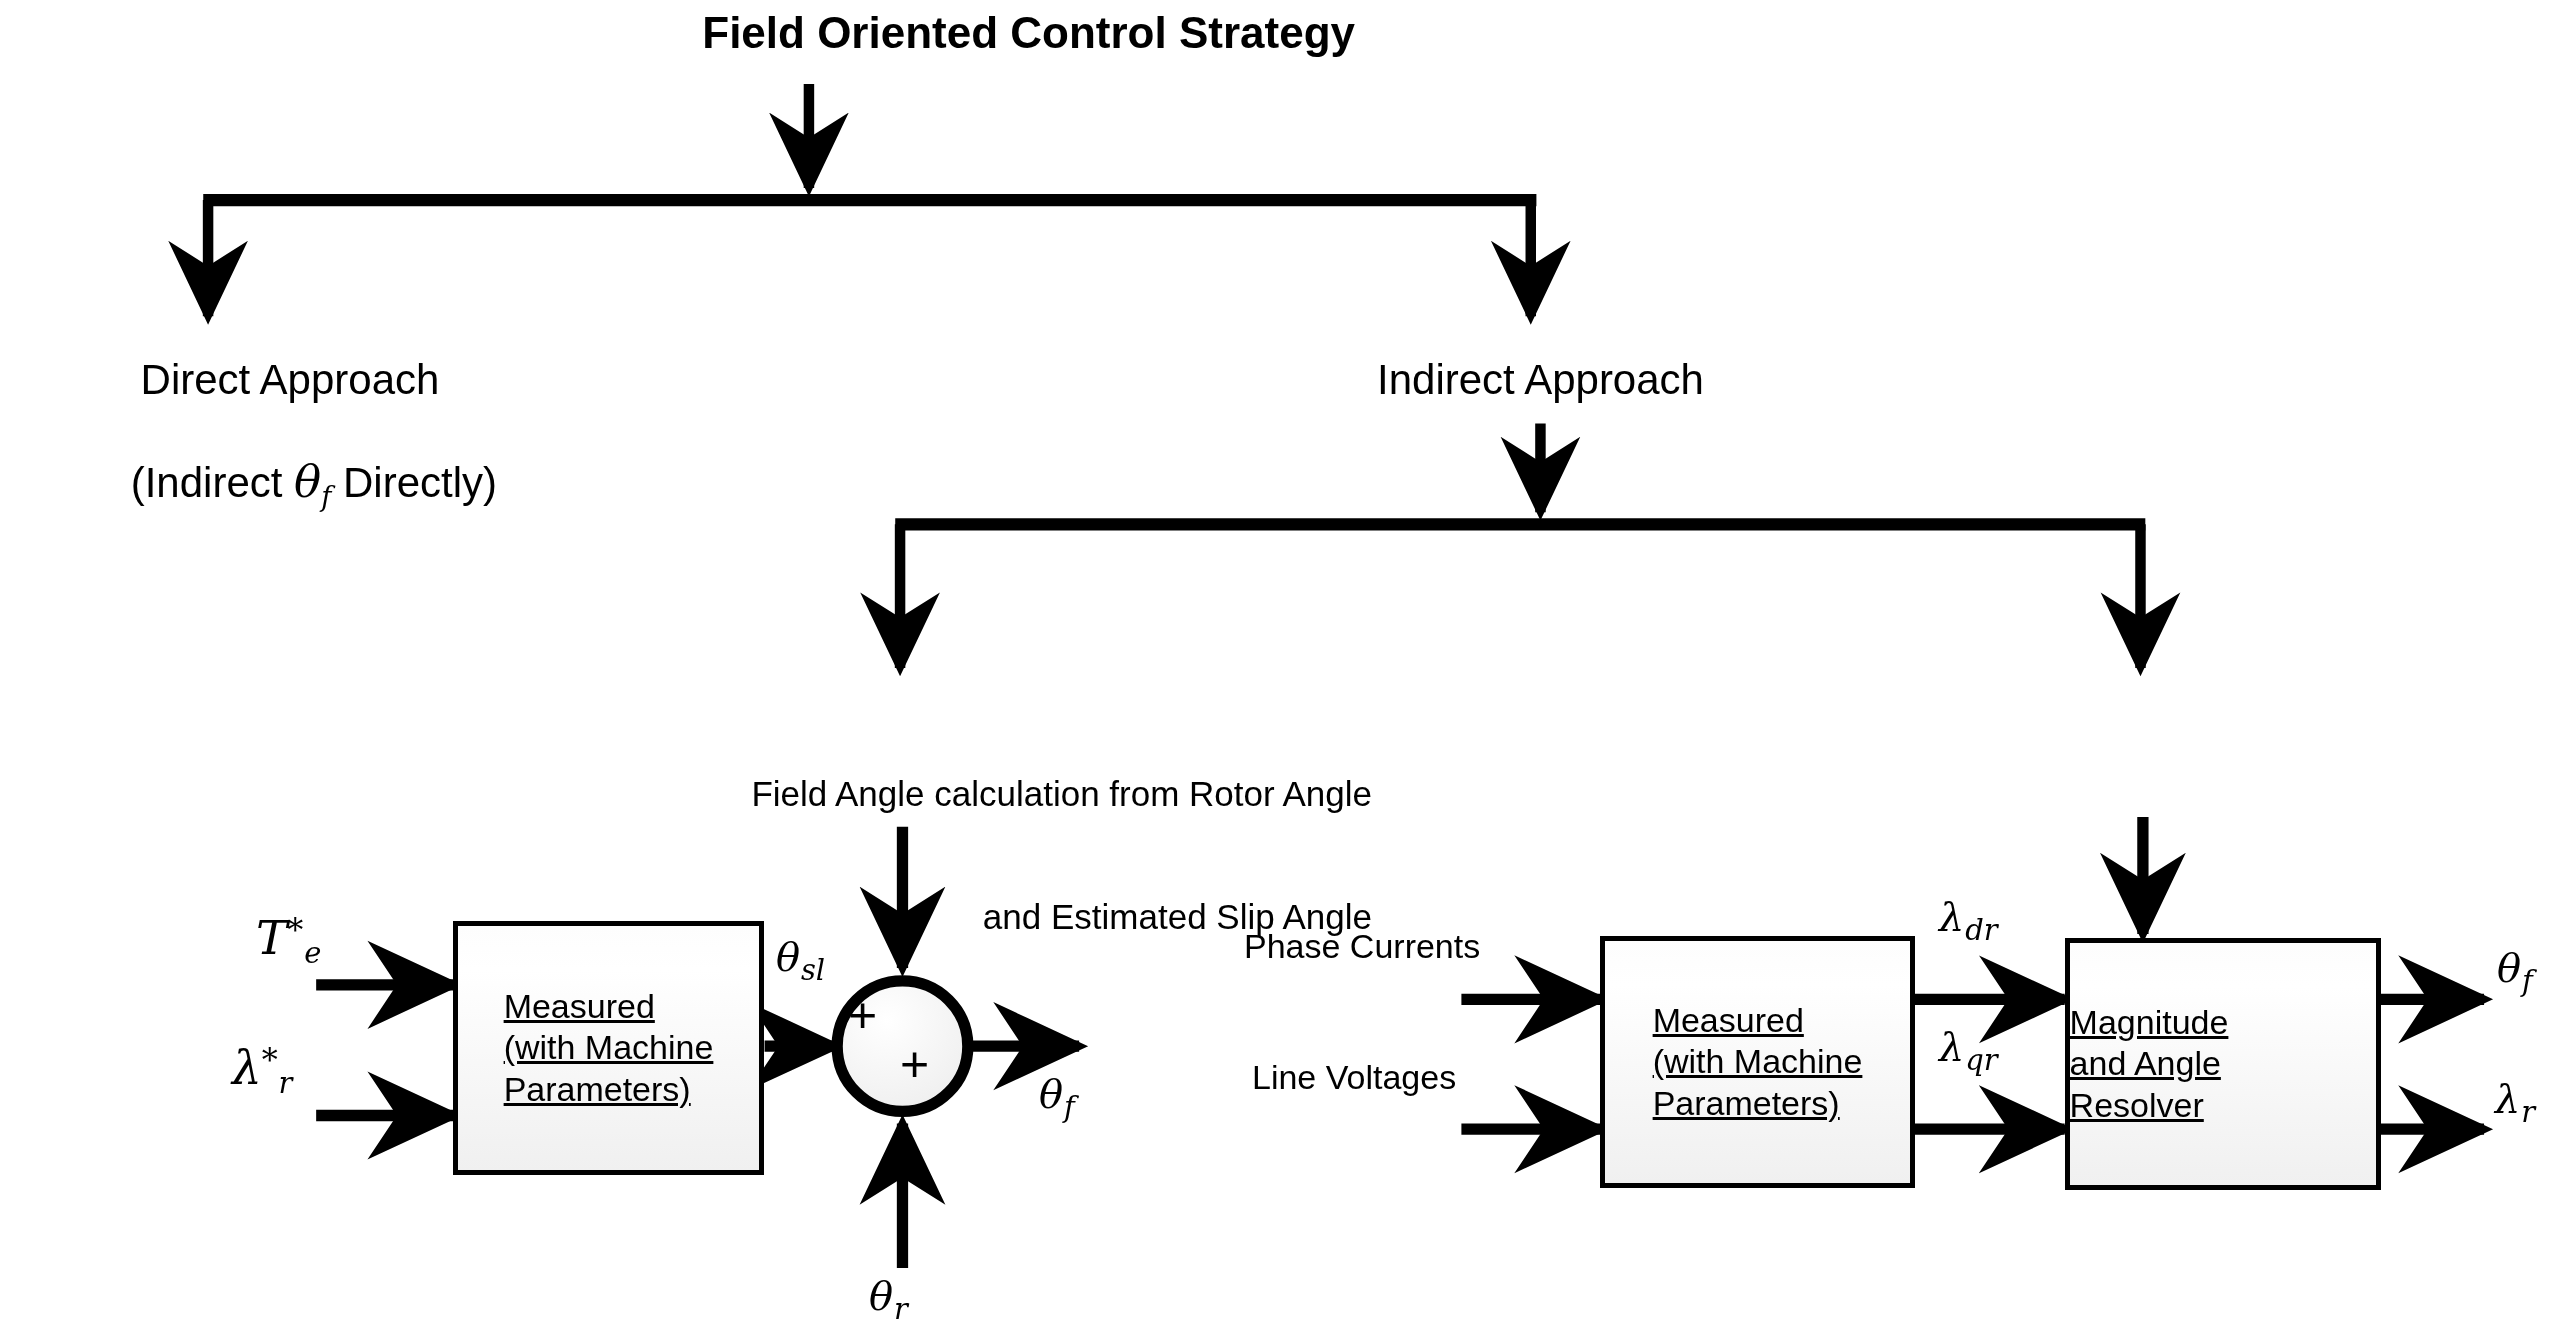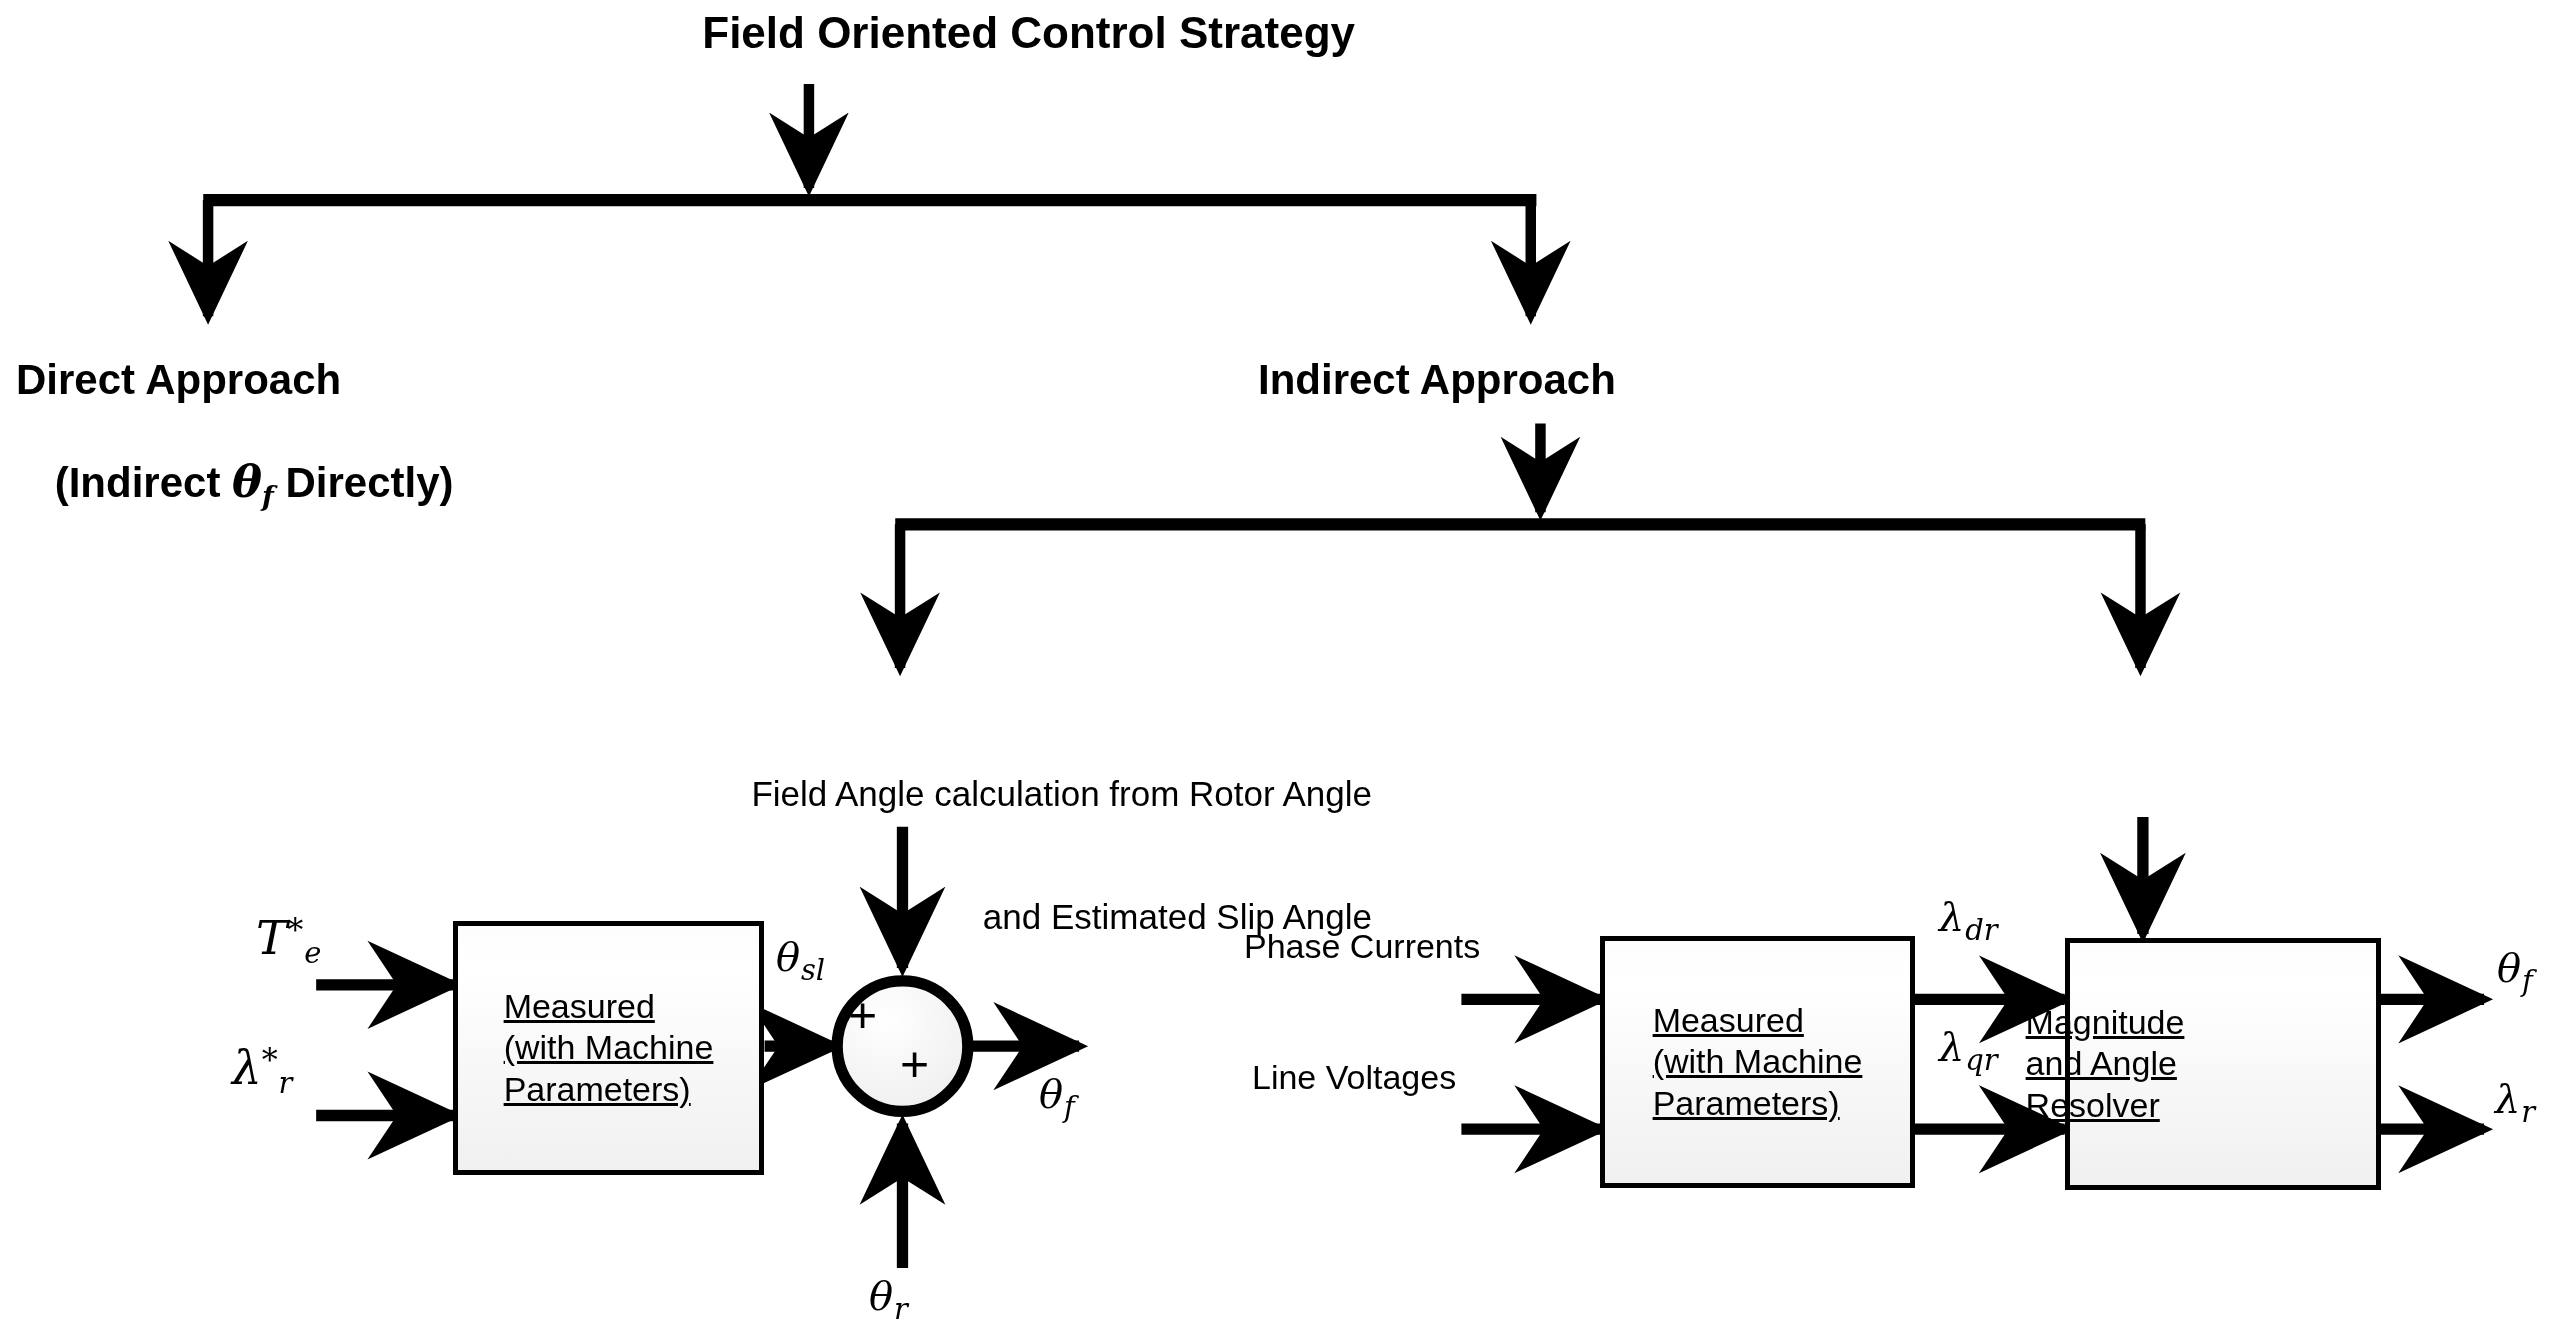--- a/index.html
+++ b/index.html
@@ -29,23 +29,23 @@
     position: absolute;
     white-space: pre;
     line-height: 1.18;
   }
   .title {
     font-weight: bold;
     font-size: 44px;
     text-align: right;
   }
   .branch-title {
-    font-weight: bold;
+    font-weight: normal;
     font-size: 42px;
-    text-align: left;
+    text-align: center;
   }
   .sub-title {
     font-weight: normal;
     font-size: 35px;
     text-align: right;
   }
   .box-text {
     position: absolute;
     display: flex;
     align-items: center;
@@ -264,21 +264,21 @@
   </div>
 
   <div class="sym small" style="left:1939px; top:894px;">
     <span>λ</span><span class="sub">dr</span>
   </div>
   <div class="sym small" style="left:1939px; top:1024px;">
     <span>λ</span><span class="sub">qr</span>
   </div>
 
   <div class="box-rect" style="left:2065px; top:938px; width:316px; height:252px;"></div>
-  <div class="box-text" style="left:1947px; top:938px; width:316px; height:252px;">
+  <div class="box-text" style="left:1991px; top:938px; width:316px; height:252px;">
     <div>
       <div>Magnitude</div>
       <div>and Angle</div>
       <div>Resolver</div>
     </div>
   </div>
 
   <div class="sym small" style="left:2497px; top:945px;">
     <span>θ</span><span class="sub">f</span>
   </div>

